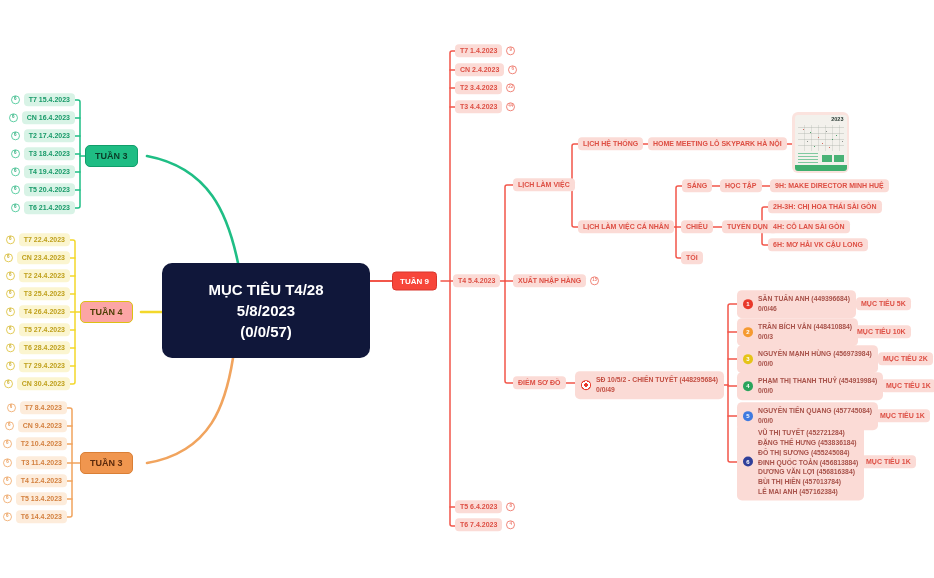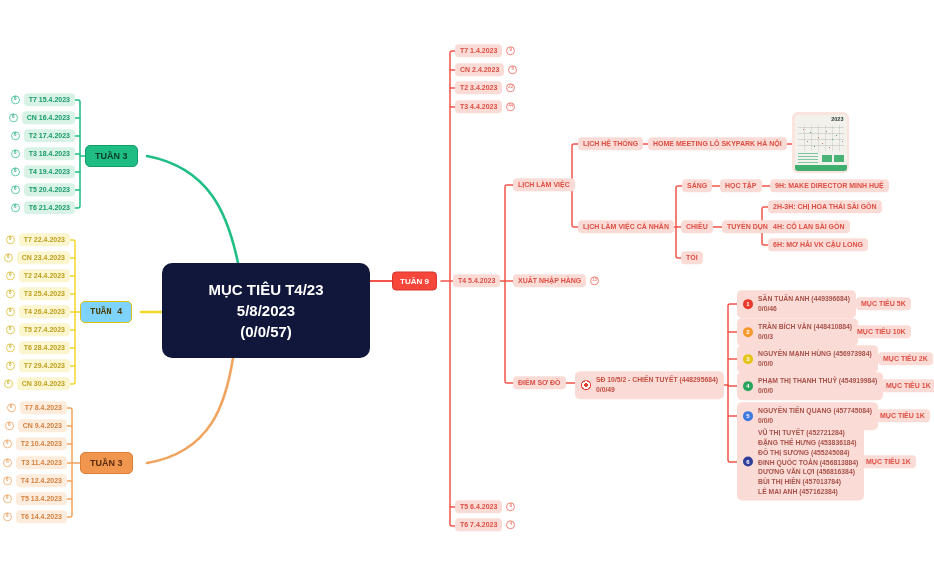--- a/index.html
+++ b/index.html
@@ -19,21 +19,21 @@
   .r .badge{border-color:#f08579;color:#f08579;}
   .g .badge{border-color:#5ecfa4;color:#2dab7c;}
   .y .badge{border-color:#e3cb57;color:#c9ad2a;}
   .o .badge{border-color:#f3b67f;color:#e99a55;}
 
   .week{position:absolute;transform:translateY(-50%);border-radius:5px;padding:5px 9px;font-size:9px;
         font-weight:700;border:1.5px solid;white-space:nowrap;}
   #week1{background:#f7463a;border-color:#d8352c;color:#fff;font-size:8px;padding:4px 7px;border-radius:4px;}
   #week2{background:#f0964f;border-color:#da7f35;color:#5b2a0c;}
   #week3{background:#1fbd84;border-color:#119e6b;color:#0b3b28;}
-  #week4{background:#7dd3fc;border-color:#dcc013;color:#4d3f04;font-family:Liberation Mono, monospace;}
+  #week4{background:#fca5a5;border-color:#dcc013;color:#4d3f04;}
 
   #center{position:absolute;left:162px;top:263px;width:208px;height:95px;background:#10173a;border-radius:10px;
           color:#fff;display:flex;flex-direction:column;align-items:center;justify-content:center;
           font-weight:700;font-size:15px;line-height:1.42;text-align:center;}
 
   .member-box{background:#fbdbd6;border-radius:5px;padding:4px 6px;display:flex;align-items:center;gap:5px;}
   .mcol{display:flex;flex-direction:column;line-height:1.45;}
   .mline{font-size:6.8px;font-weight:700;color:#a8524a;white-space:nowrap;}
   .sdline{font-size:6.8px;font-weight:700;color:#c34f43;white-space:nowrap;}
   .mbadge{width:10px;height:10px;border-radius:50%;color:#fff;display:flex;align-items:center;
@@ -140,21 +140,21 @@
       <path d="M67,408 H70 Q72,408 72,410 V515 Q72,517 70,517 H67"></path>
       <path d="M72,426 H67"></path>
         <path d="M72,444 H67"></path>
         <path d="M72,463 H67"></path>
       <path d="M72,481 H67"></path>
         <path d="M72,499 H67"></path>
     </g>
   </svg>
 
   <div id="center">
-    <span>MỤC TIÊU T4/23</span>
+    <span>MỤC TIÊU T4/28</span>
     <span>5/8/2023</span>
     <span>(0/0/57)</span>
   </div>
 
   <div class="week" id="week1" style="left:392px;top:281px">TUẦN 9</div>
   <div class="week" id="week2" style="left:80px;top:463px">TUẦN 3</div>
   <div class="week" id="week3" style="left:85px;top:156px">TUẦN 3</div>
   <div class="week" id="week4" style="left:80px;top:312px">TUẦN 4</div>
 
   <div class="node g" style="right:859px;top:100px">

